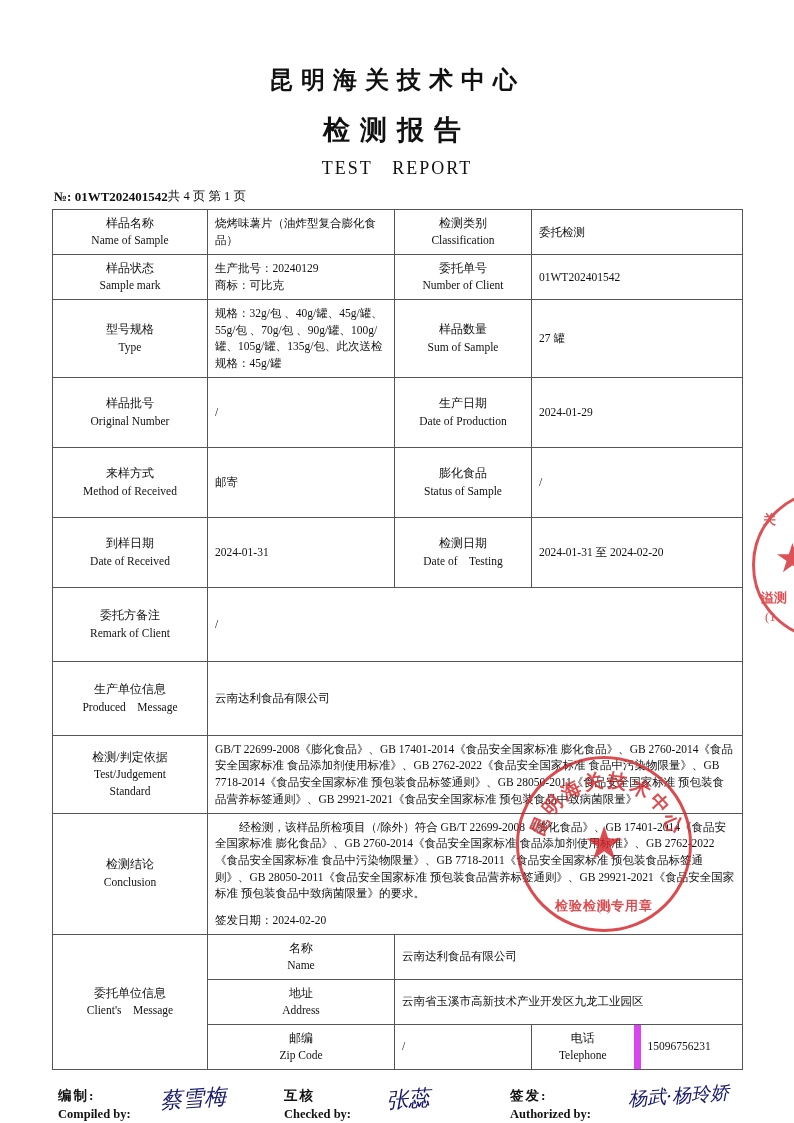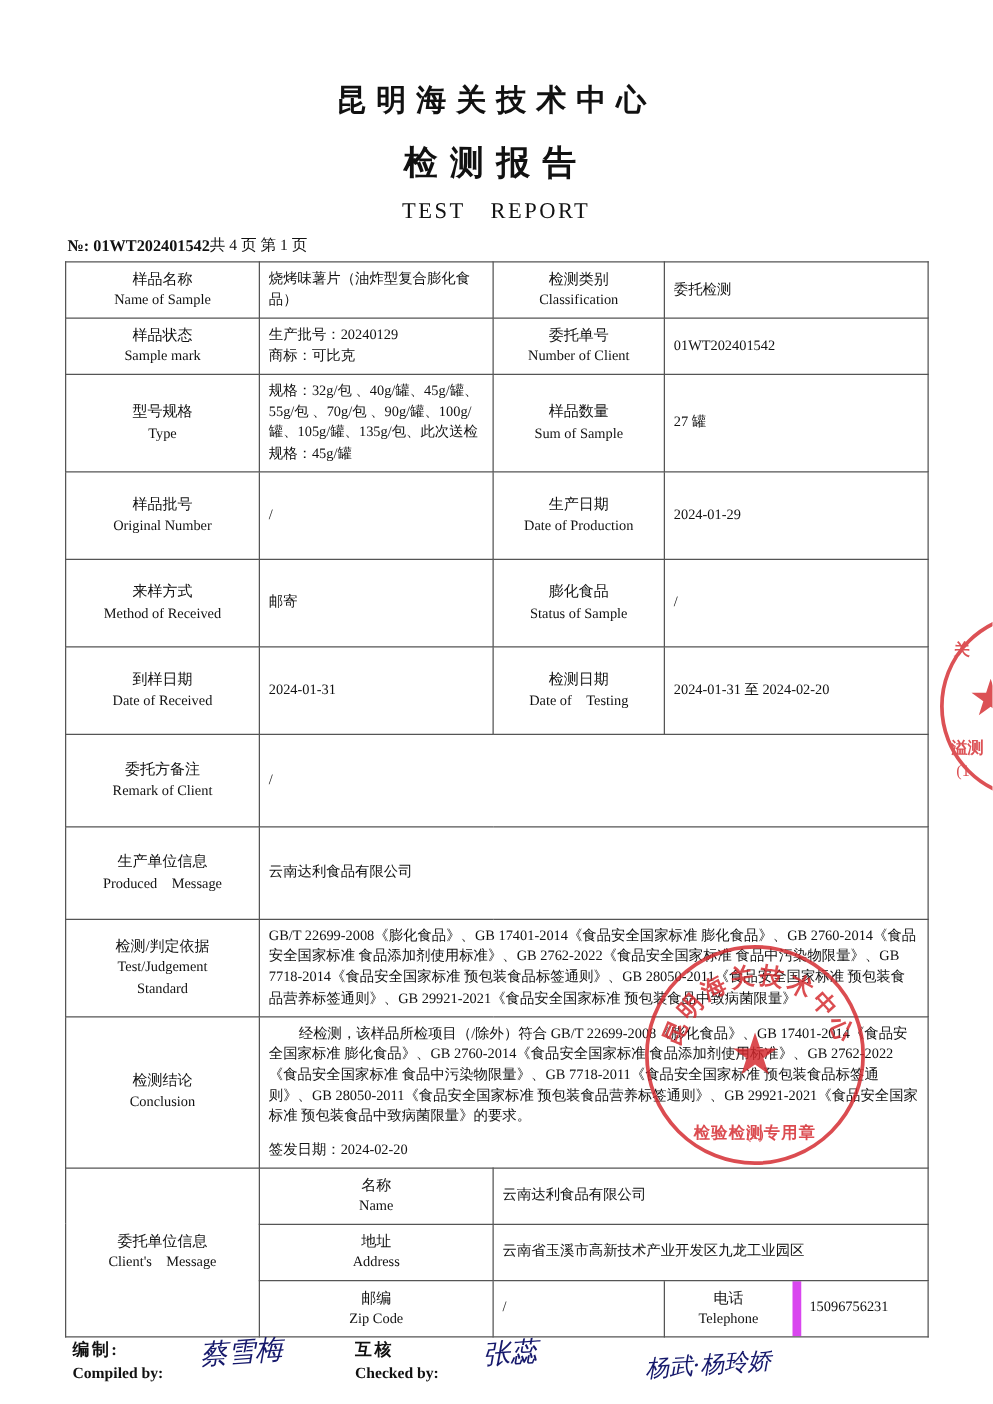--- a/index.html
+++ b/index.html
@@ -102,22 +102,23 @@
     margin-top: 10px;
     padding-right: 150px;
   }
   .client-sub {
     width: 100%;
     border-collapse: collapse;
     table-layout: fixed;
   }
   .footer {
     display: flex;
+    margin-top: 16px;
     font-size: 13px;
-    align-items: center;
+    align-items: flex-end;
     padding: 0 6px;
   }
   .foot-cell {
     flex: 1;
     display: flex;
     align-items: flex-start;
   }
   .foot-label {
     width: 96px;
     text-align: left;
@@ -385,20 +386,24 @@
       <div class="sig">蔡雪梅</div>
     </div>
     <div class="foot-cell">
       <div class="foot-label">
         <span class="cn">互核</span>
         <span class="en">Checked by:</span>
       </div>
       <div class="sig">张蕊</div>
     </div>
     <div class="foot-cell">
+      <div class="foot-label" style="width:112px">
+        <span class="cn">签发:</span>
+        <span class="en">Authorized by:</span>
+      </div>
       <div class="sig small">杨武·杨玲娇</div>
     </div>
   </div>
 
   <div class="stamp stamp-main">
     <svg viewBox="0 0 176 176" width="176" height="176">
       <defs>
         <path id="arcTop" d="M 22,94 A 66,66 0 0 1 154,94" fill="none"></path>
       </defs>
       <text font-size="19" font-weight="bold" fill="#d4262b" letter-spacing="3" font-family="'Liberation Serif', serif">

